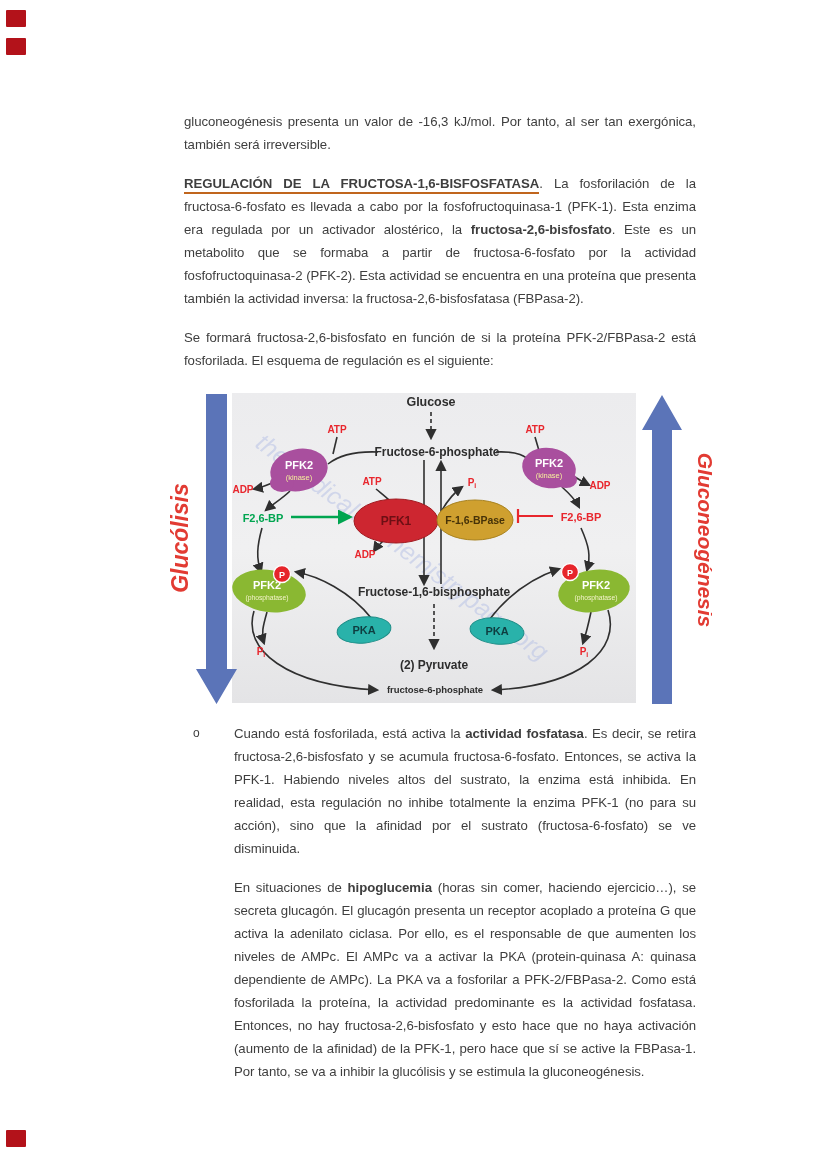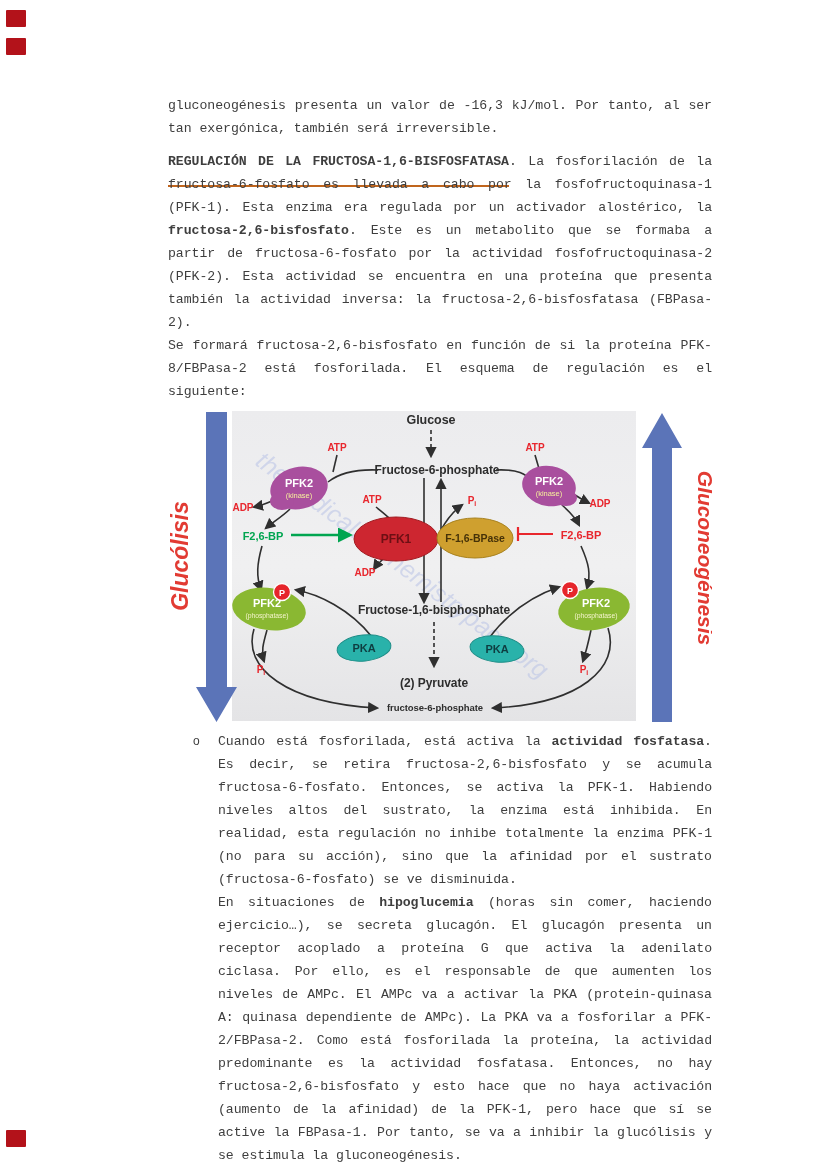--- a/index.html
+++ b/index.html
@@ -6,44 +6,44 @@
   body{
     width:828px;height:1171px;position:relative;background:#ffffff;
     font-family:"Liberation Sans", sans-serif;overflow:hidden;
   }
   .edge-mark{position:absolute;left:6px;width:20px;height:17px;border-radius:1px;}
   .content{
     position:absolute;left:168px;top:94px;width:544px;
     font-size:13.2px;line-height:23px;text-align:justify;
     letter-spacing:-0.05px;
   }
-  .content p{margin:0;font-family:Liberation Mono, monospace;}
+  .content p{margin:16px;}
   p.gap{margin-bottom:10px;}
   .b{font-weight:bold;}
-  .u{border-bottom:2.6px solid;padding-bottom:16px;}
+  .u{border-bottom:2.6px solid;padding-bottom:1px;}
   .figure{position:relative;width:544px;height:318px;margin:3px 0 6px 0;}
   .figure svg{position:absolute;left:0;top:0;}
   .bullet-block{position:relative;padding-left:50px;}
   .bullet-marker{position:absolute;left:25px;top:0;font-size:12px;line-height:23px;}
   svg text{font-family:"Liberation Sans", sans-serif;}
 </style>
 </head>
 <body>
 
 <div class="edge-mark" style="top: 10px; background: rgb(179, 18, 26);"></div>
 <div class="edge-mark" style="top: 38px; background: rgb(179, 18, 26);"></div>
 <div class="edge-mark" style="top: 1130px; background: rgb(179, 18, 26);"></div>
 
 <div class="content" style="color: rgb(62, 62, 62);">
 
   <p class="gap"><span>gluconeogénesis presenta un valor de -16,3 kJ/mol. Por tanto, al ser tan exergónica, también será irreversible.</span></p>
 
   <p><span class="b u" style="border-bottom-color: rgb(192, 101, 29);">REGULACIÓN DE LA FRUCTOSA-1,6-BISFOSFATASA</span><span>. La fosforilación de la fructosa-6-fosfato es llevada a cabo por la fosfofructoquinasa-1 (PFK-1). Esta enzima era regulada por un activador alostérico, la </span><span class="b">fructosa-2,6-bisfosfato</span><span>. Este es un metabolito que se formaba a partir de fructosa-6-fosfato por la actividad fosfofructoquinasa-2 (PFK-2). Esta actividad se encuentra en una proteína que presenta también la actividad inversa: la fructosa-2,6-bisfosfatasa (FBPasa-2).</span></p>
 
-  <p><span>Se formará fructosa-2,6-bisfosfato en función de si la proteína PFK-8/FBPasa-2 está fosforilada. El esquema de regulación es el siguiente:</span></p>
+  <p><span>Se formará fructosa-2,6-bisfosfato en función de si la proteína PFK-2/FBPasa-2 está fosforilada. El esquema de regulación es el siguiente:</span></p>
 
   <div class="figure">
     <svg width="544" height="318" viewBox="0 0 544 318">
       <defs>
         <linearGradient id="panelGrad" x1="0" y1="0" x2="0" y2="1">
           <stop offset="0" stop-color="#ececee"></stop>
           <stop offset="0.5" stop-color="#f0f0f1"></stop>
           <stop offset="1" stop-color="#e4e4e6"></stop>
         </linearGradient>
         <marker id="ah-k" viewBox="0 0 10 10" refX="8" refY="5" markerWidth="7" markerHeight="7" orient="auto-start-reverse">

